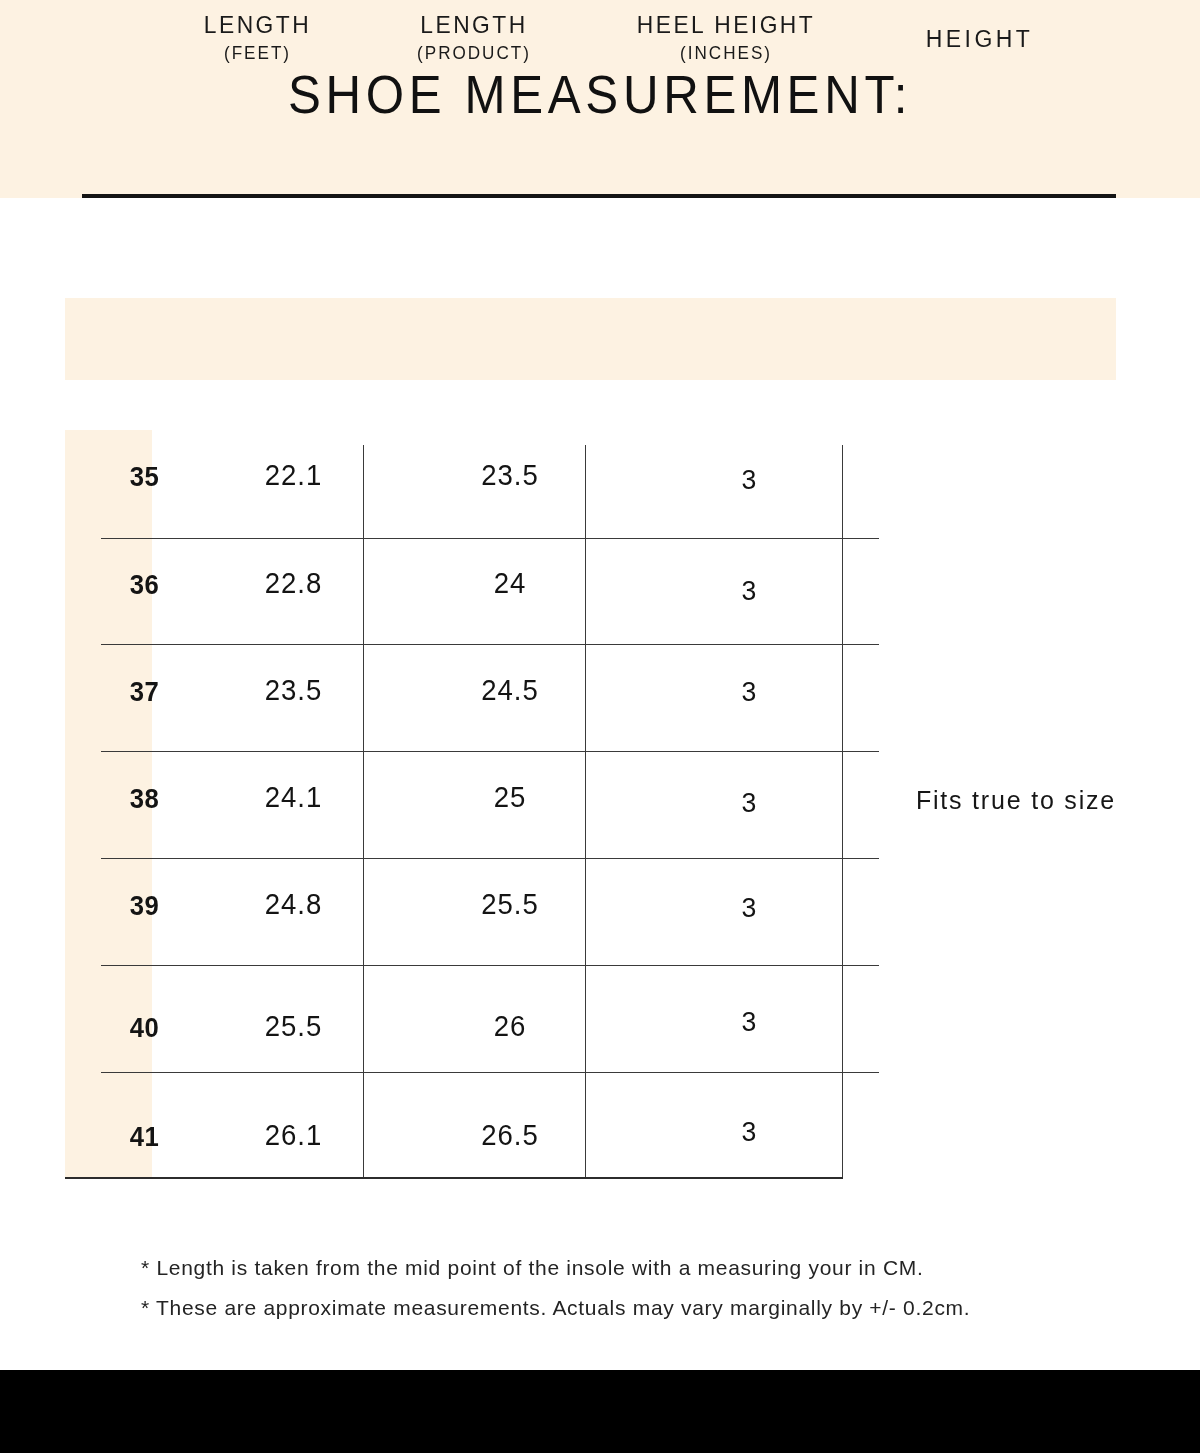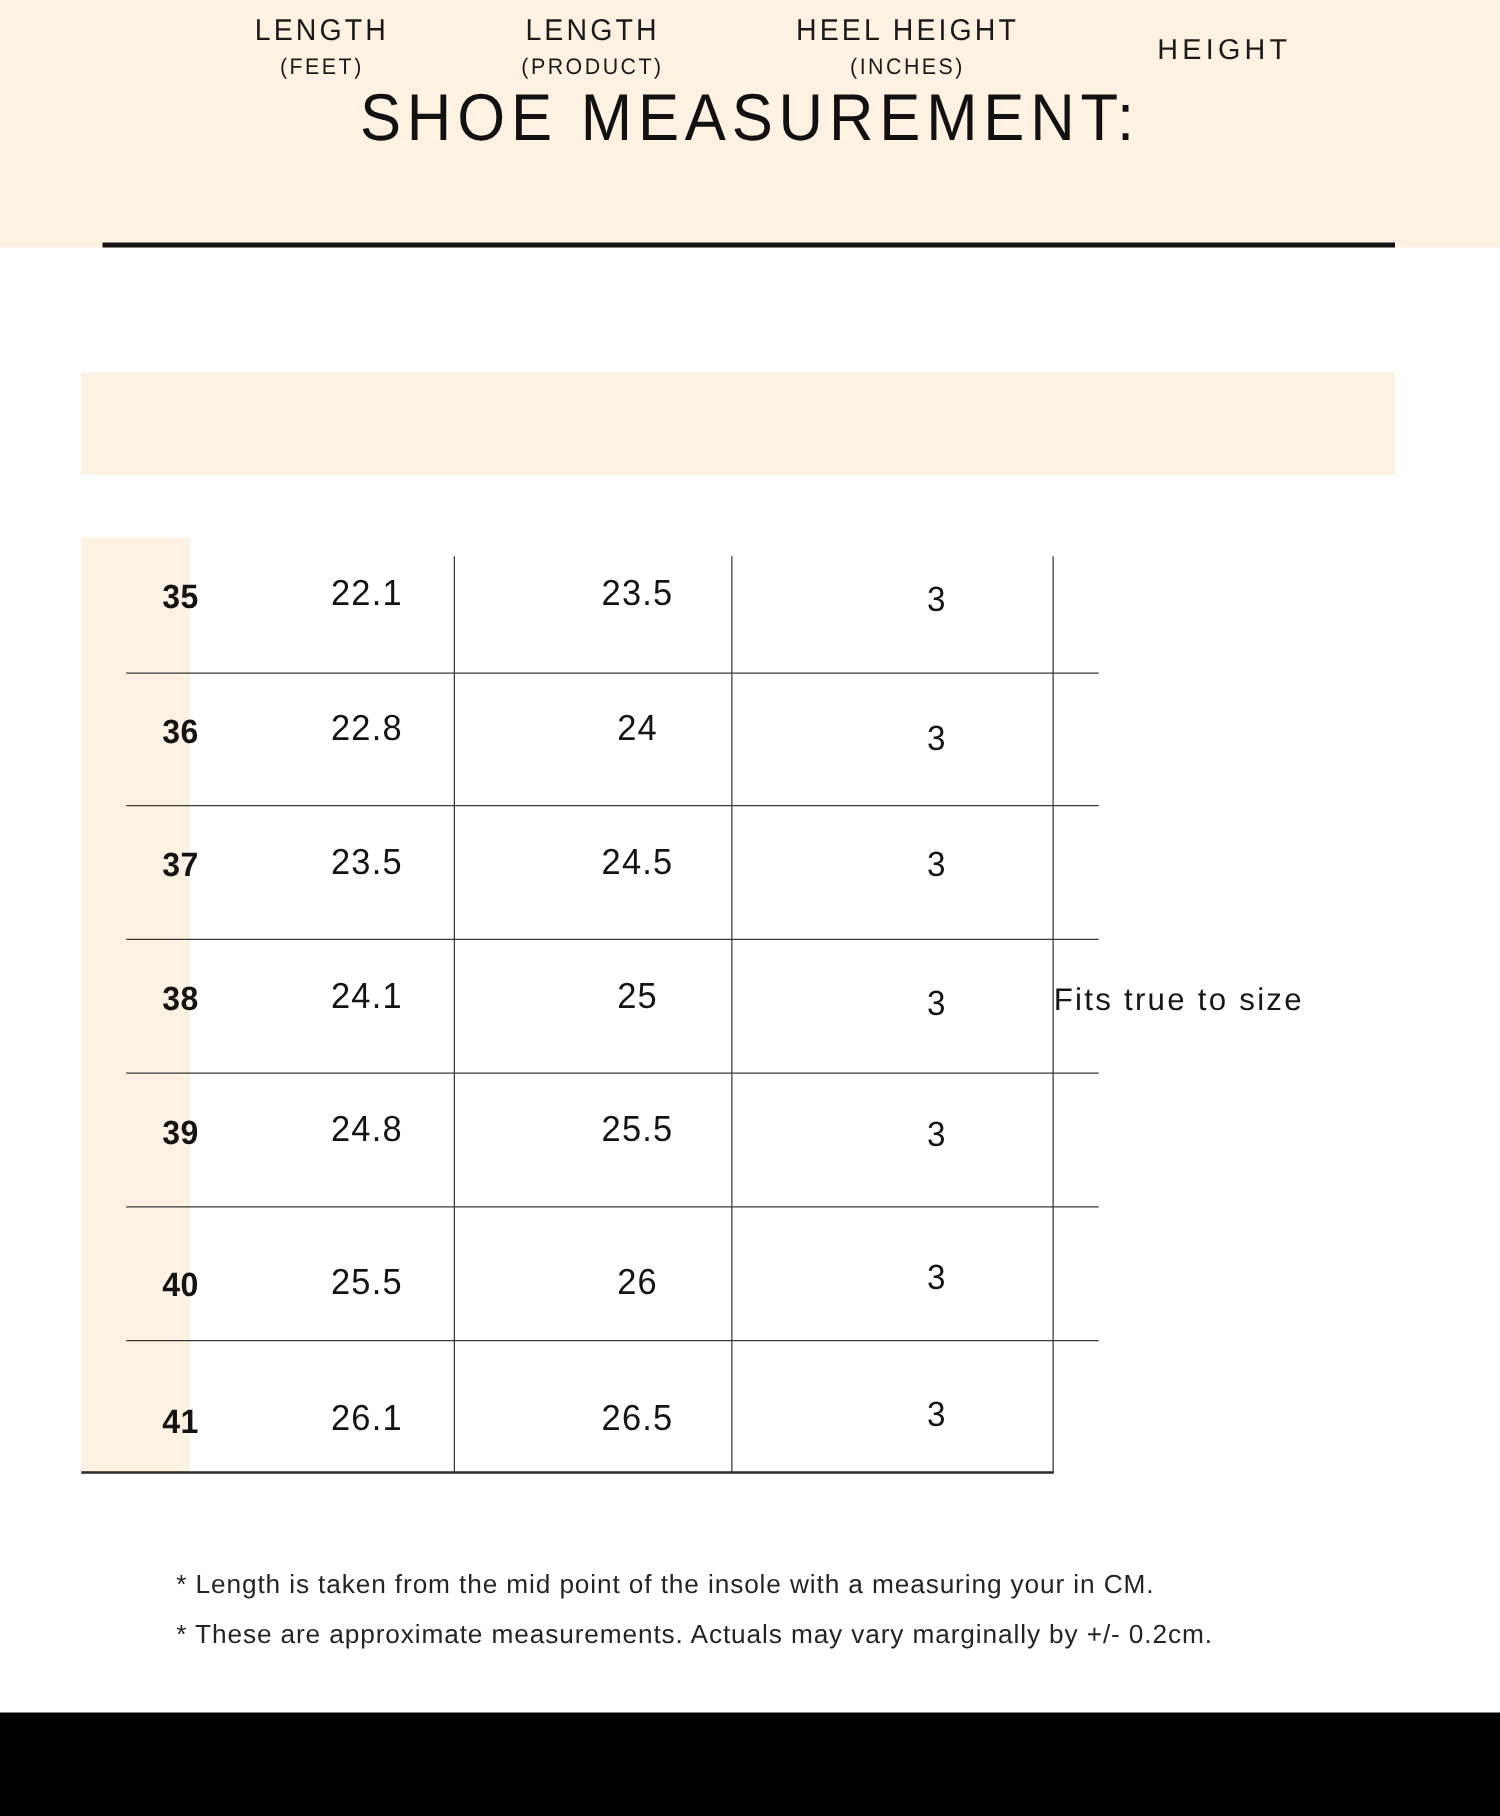--- a/index.html
+++ b/index.html
@@ -174,21 +174,21 @@
     font-size: 28px;
     letter-spacing: 1px;
   }
 
   
   .sizing-note {
     position: absolute;
     left: 843px;
     top: 783px;
     width: 273px;
-    text-align: left;
+    text-align: right;
     font-size: 25px;
     line-height: 34px;
     letter-spacing: 1.8px;
     color: #161616;
     font-weight: 300;
     font-family: "Liberation Sans", sans-serif;
   }
 
   
   .footnotes {

